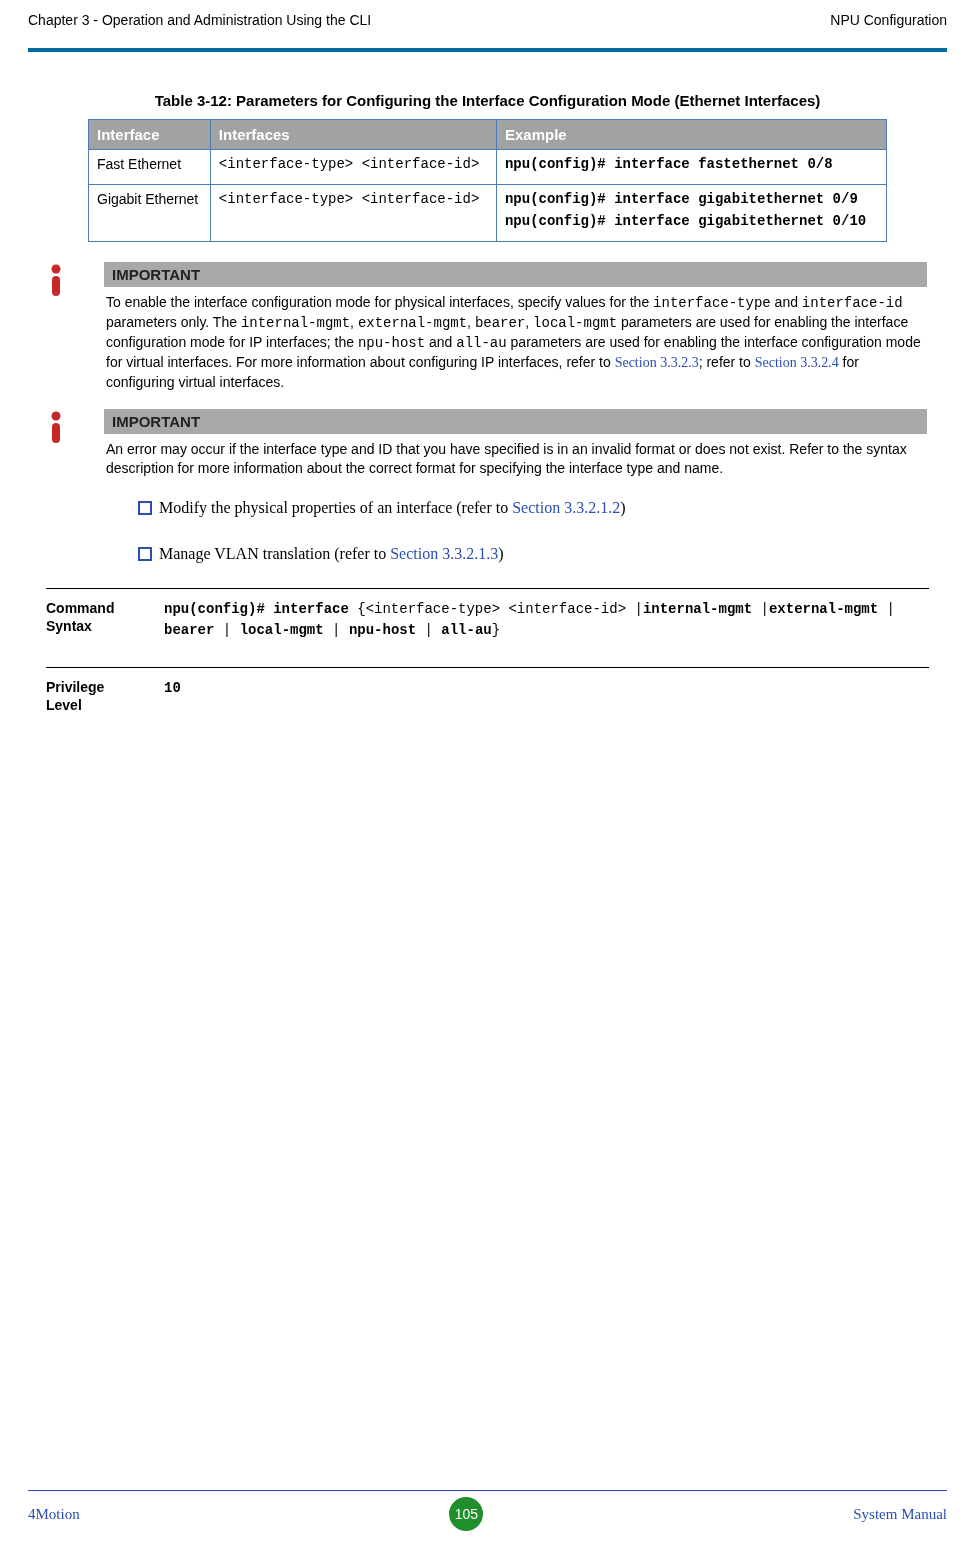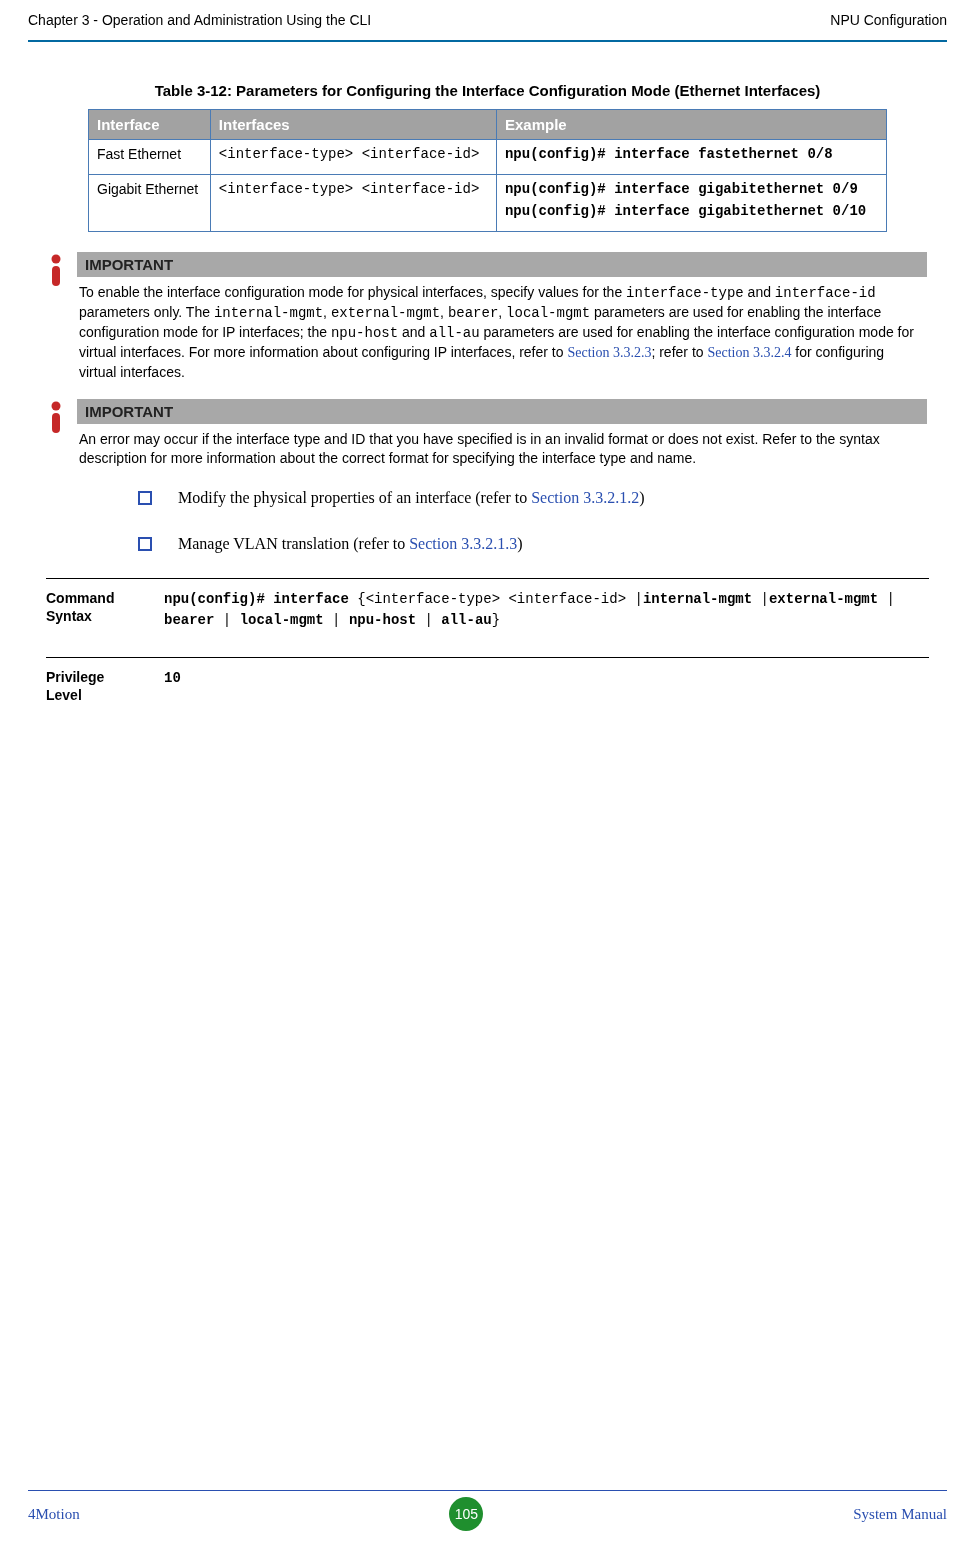--- a/index.html
+++ b/index.html
@@ -11,22 +11,22 @@
     height: 1545px;
     position: relative;
     font-size: 14px;
   }
   .page {
     padding: 12px 28px 0 28px;
   }
   .header-bar {
     display: flex;
     justify-content: space-between;
-    border-bottom: 2px solid #0369a1;
-    padding-bottom: 12px;
+    border-bottom: 4px solid #0369a1;
+    padding-bottom: 20px;
     margin-bottom: 40px;
     font-size: 14px;
   }
   .table-caption {
     text-align: center;
     font-weight: bold;
     font-size: 15px;
     margin: 0 60px 10px 60px;
   }
   table.param-table {
@@ -49,21 +49,21 @@
     padding: 6px 8px;
     vertical-align: top;
     font-size: 14px;
   }
   .mono { font-family: "Courier New", monospace; }
   .bold { font-weight: bold; }
   .cell-block { margin-bottom: 6px; }
   .callout {
     display: flex;
     margin: 8px 20px 18px 10px;
-    gap: 3px;
+    gap: 30px;
   }
   .callout-icon {
     flex: 0 0 36px;
     display:flex;
     align-items:flex-start;
     justify-content:center;
     padding-top:2px;
   }
   .callout-body { flex: 1; }
   .callout-title {
@@ -85,21 +85,21 @@
     font-family: Georgia, 'Times New Roman', serif;
     font-size: 16px;
     line-height: 1.5;
   }
   .bullet-list {
     margin: 0 20px 22px 110px;
     list-style: none;
   }
   .bullet-list li {
     position: relative;
-    padding-left: 40px;
+    padding-left: 21px;
     margin-bottom: 22px;
     font-family: Georgia, 'Times New Roman', serif;
     font-size: 16px;
     line-height: 1.5;
   }
   .bullet-list li::before {
     content: "";
     position: absolute;
     left: 0;
     top: 5px;

